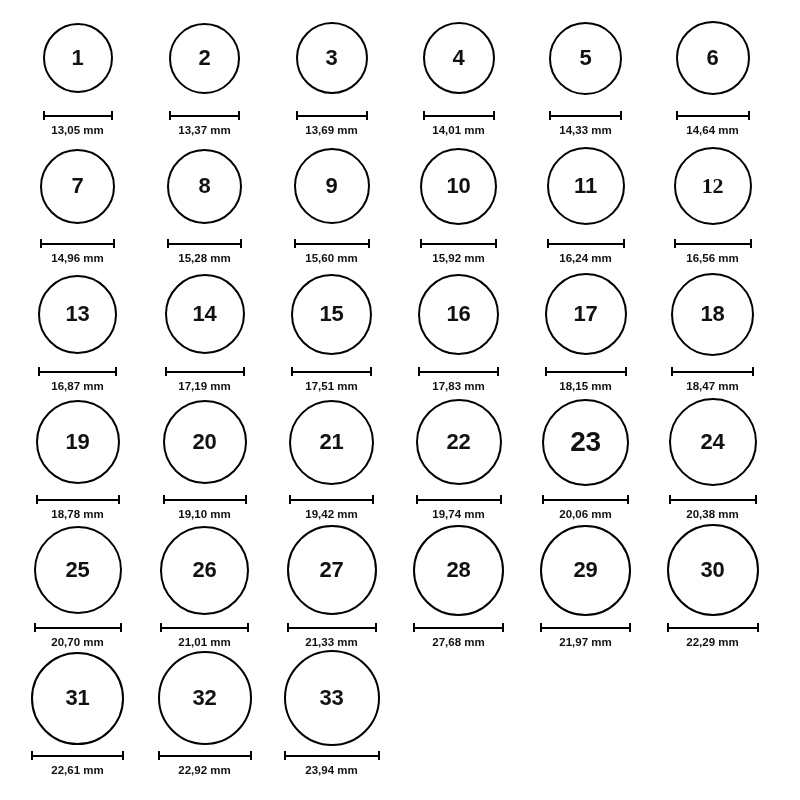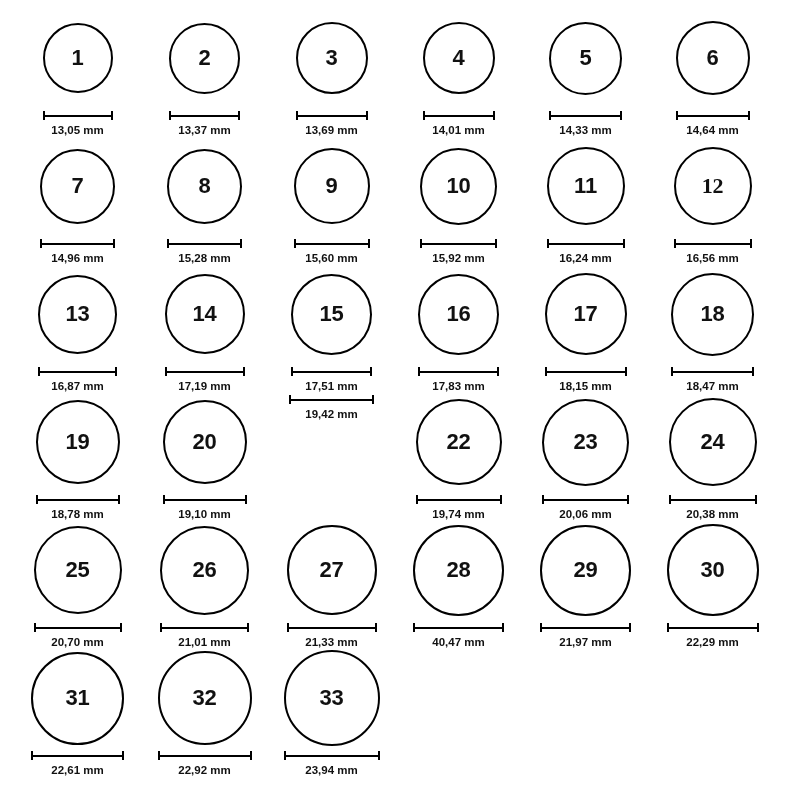--- a/index.html
+++ b/index.html
@@ -394,20 +394,25 @@
         <div class="measure">
           <div class="caliper" style="width: 84px;">
             <div class="bar"></div>
             <div class="tick left"></div>
             <div class="tick right"></div>
           </div>
           <div class="mm-label">19,10 mm</div>
         </div>
       </div>
       <div class="size-cell">
+        <div class="circle-wrap" style="height: 100px;">
+          <div class="ring-circle" style="width: 85px; height: 85px;">
+            <span class="ring-label" style="font-size: 22px;">21</span>
+          </div>
+        </div>
         <div class="measure">
           <div class="caliper" style="width: 85px;">
             <div class="bar"></div>
             <div class="tick left"></div>
             <div class="tick right"></div>
           </div>
           <div class="mm-label">19,42 mm</div>
         </div>
       </div>
       <div class="size-cell">
@@ -421,21 +426,21 @@
             <div class="bar"></div>
             <div class="tick left"></div>
             <div class="tick right"></div>
           </div>
           <div class="mm-label">19,74 mm</div>
         </div>
       </div>
       <div class="size-cell">
         <div class="circle-wrap" style="height: 100px;">
           <div class="ring-circle" style="width: 87px; height: 87px;">
-            <span class="ring-label" style="font-size: 22px;">23</span>
+            <span class="ring-label" style="font-size: 28px;">23</span>
           </div>
         </div>
         <div class="measure">
           <div class="caliper" style="width: 87px;">
             <div class="bar"></div>
             <div class="tick left"></div>
             <div class="tick right"></div>
           </div>
           <div class="mm-label">20,06 mm</div>
         </div>
@@ -507,21 +512,21 @@
           <div class="ring-circle" style="width: 91px; height: 91px;">
             <span class="ring-label" style="font-size: 22px;">28</span>
           </div>
         </div>
         <div class="measure">
           <div class="caliper" style="width: 91px;">
             <div class="bar"></div>
             <div class="tick left"></div>
             <div class="tick right"></div>
           </div>
-          <div class="mm-label">40,47 mm</div>
+          <div class="mm-label">27,68 mm</div>
         </div>
       </div>
       <div class="size-cell">
         <div class="circle-wrap" style="height: 100px;">
           <div class="ring-circle" style="width: 91px; height: 91px;">
             <span class="ring-label" style="font-size: 22px;">29</span>
           </div>
         </div>
         <div class="measure">
           <div class="caliper" style="width: 91px;">

